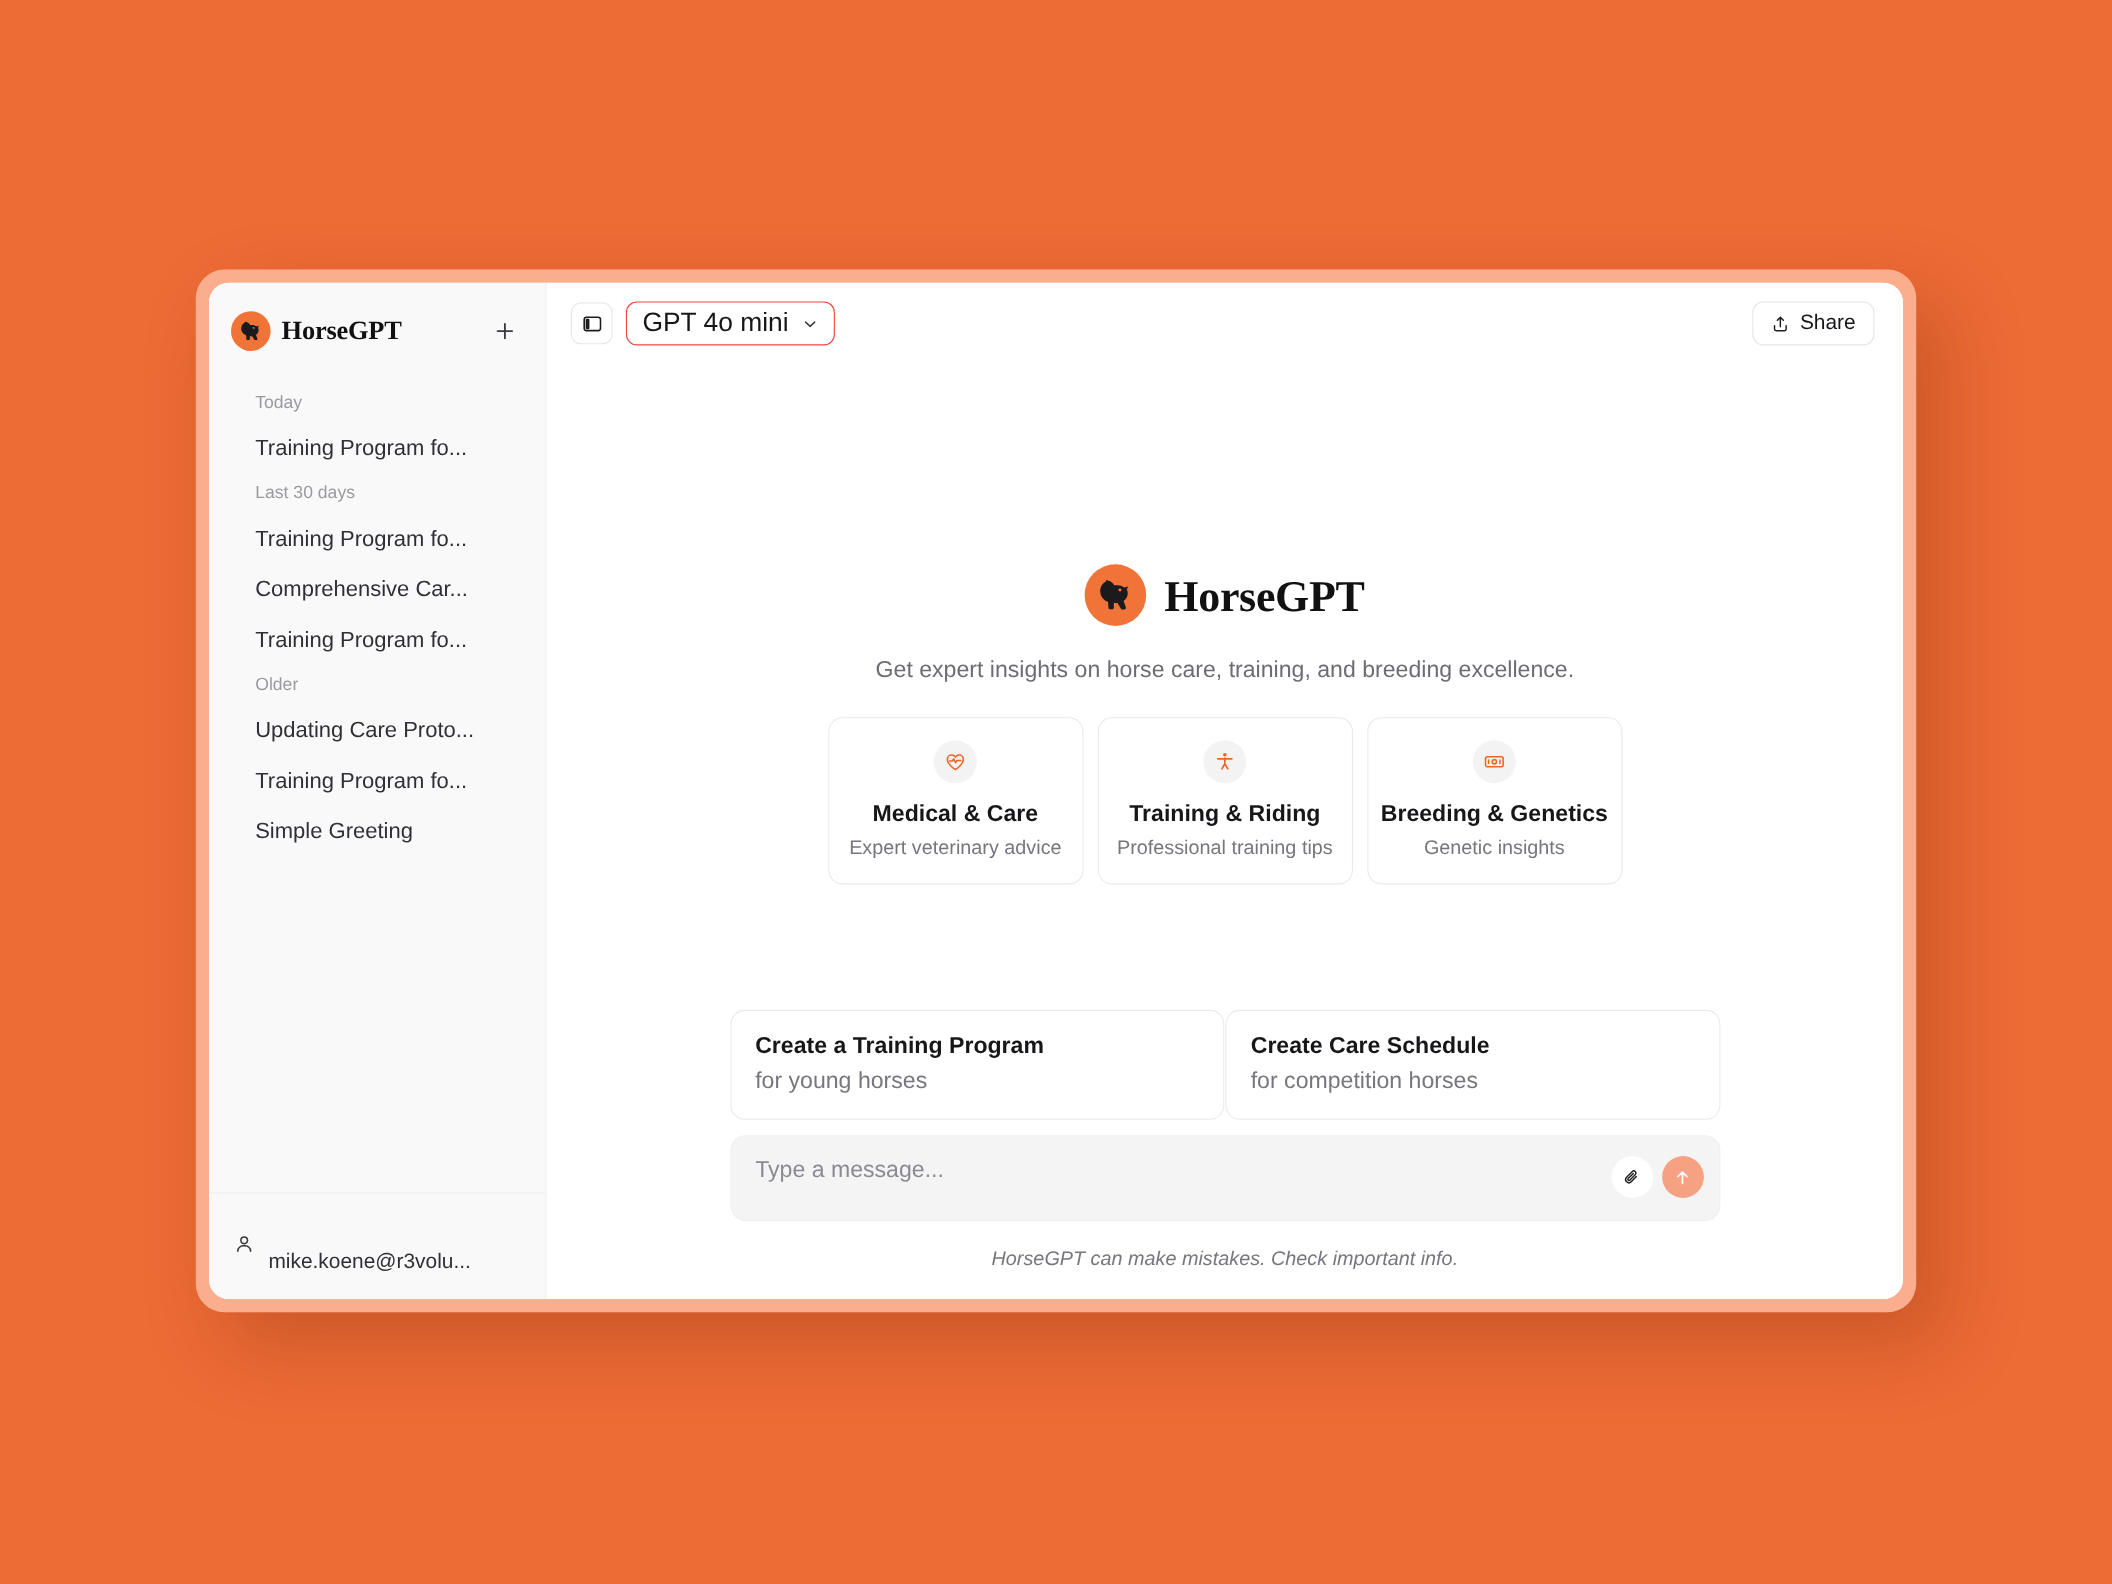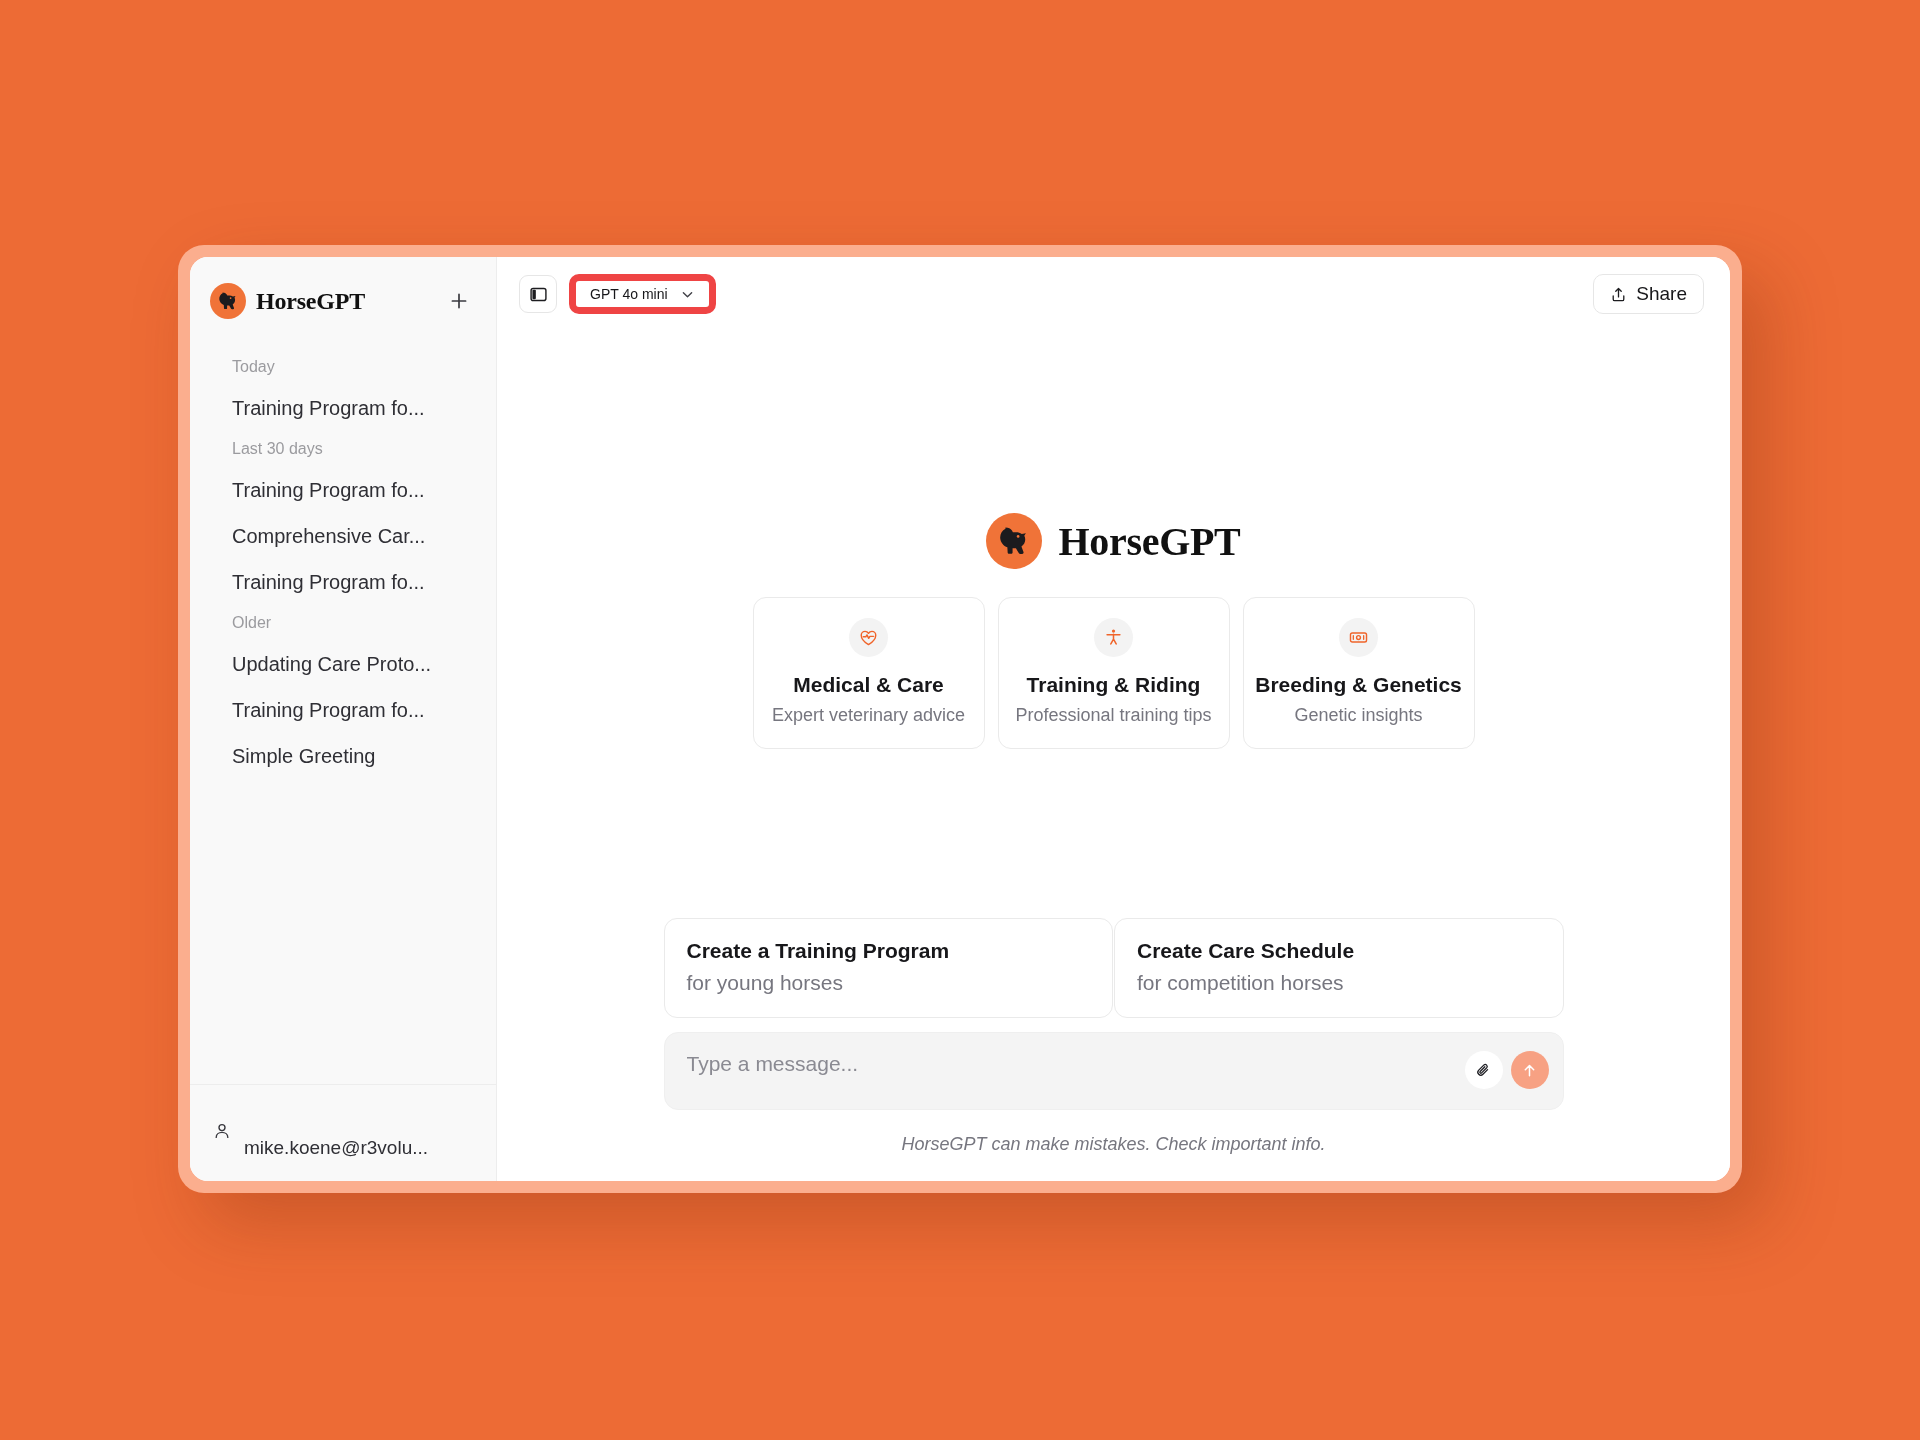--- a/index.html
+++ b/index.html
@@ -130,27 +130,27 @@
     width: 38px; height: 38px;
     border: 1px solid #E6E6E6;
     background: #FFFFFF;
     border-radius: 9px;
     display: flex; align-items: center; justify-content: center;
     cursor: pointer;
     color: #1d1d20;
   }
   #model-select {
     height: 40px;
-    border: 7px solid #ef4444;
+    border: 1px solid #ef4444;
     background: #FFFFFF;
     border-radius: 10px;
     display: flex; align-items: center; gap: 12px;
     padding: 0 14px;
     cursor: pointer;
-    font-size: 14px;
+    font-size: 24px;
     color: #17171a;
     font-weight: 500;
   }
   #topbar-spacer { flex: 1; }
   #share-btn {
     height: 40px;
     border: 1px solid #E6E6E6;
     background: #FFFFFF;
     border-radius: 10px;
     display: flex; align-items: center; gap: 9px;
@@ -393,20 +393,21 @@
         <div id="hero-brand">
           <span id="hero-logo">
             <svg width="38" height="38" viewBox="0 0 24 24" aria-hidden="true">
               <path d="M6.6 4.2c-2.2 1.1-3.5 3.5-3.3 6 .2 2.6 2 4.9 4.5 5.7l.2 3.3c0 .5.4.9.9.9h1.3c.5 0 .9-.4.9-.9v-2.6h2.1l1.9 3.1c.2.3.5.5.9.5h1.2c.6 0 1-.6.8-1.2l-1.3-3.6c1.5-1 2.4-2.6 2.4-4.4 0-.8-.2-1.6-.6-2.3l1-1.6-2.6.5c-1-.8-2.2-1.2-3.5-1.2h-2.1c-.6-1.4-1.8-2.4-3.3-2.7l-1.4-.3z" fill="#1b1b1e"></path>
               <circle cx="14.6" cy="9.1" r="0.85" fill="#F07338"></circle>
             </svg>
           </span>
           <h1 id="hero-title">HorseGPT</h1>
         </div>
 
+        <p id="hero-tagline">Get expert insights on horse care, training, and breeding excellence.</p>
 
         <div id="feature-cards">
 
           <div class="feature-card">
             <span class="feature-icon-wrap">
               <svg width="21" height="21" viewBox="0 0 22 22" aria-hidden="true">
                 <path d="M11 18.4S3.4 13.9 3.4 8.6c0-2.3 1.8-4 4-4 1.5 0 2.8.8 3.6 2 .8-1.2 2.1-2 3.6-2 2.2 0 4 1.7 4 4 0 5.3-7.6 9.8-7.6 9.8z" fill="none" stroke="#F0642A" stroke-width="1.5" stroke-linejoin="round"></path>
                 <path d="M5.6 10.3h2.6l1.2-2 1.8 3.6 1.3-2.1h3.8" fill="none" stroke="#F0642A" stroke-width="1.5" stroke-linecap="round" stroke-linejoin="round"></path>
               </svg>
             </span>

